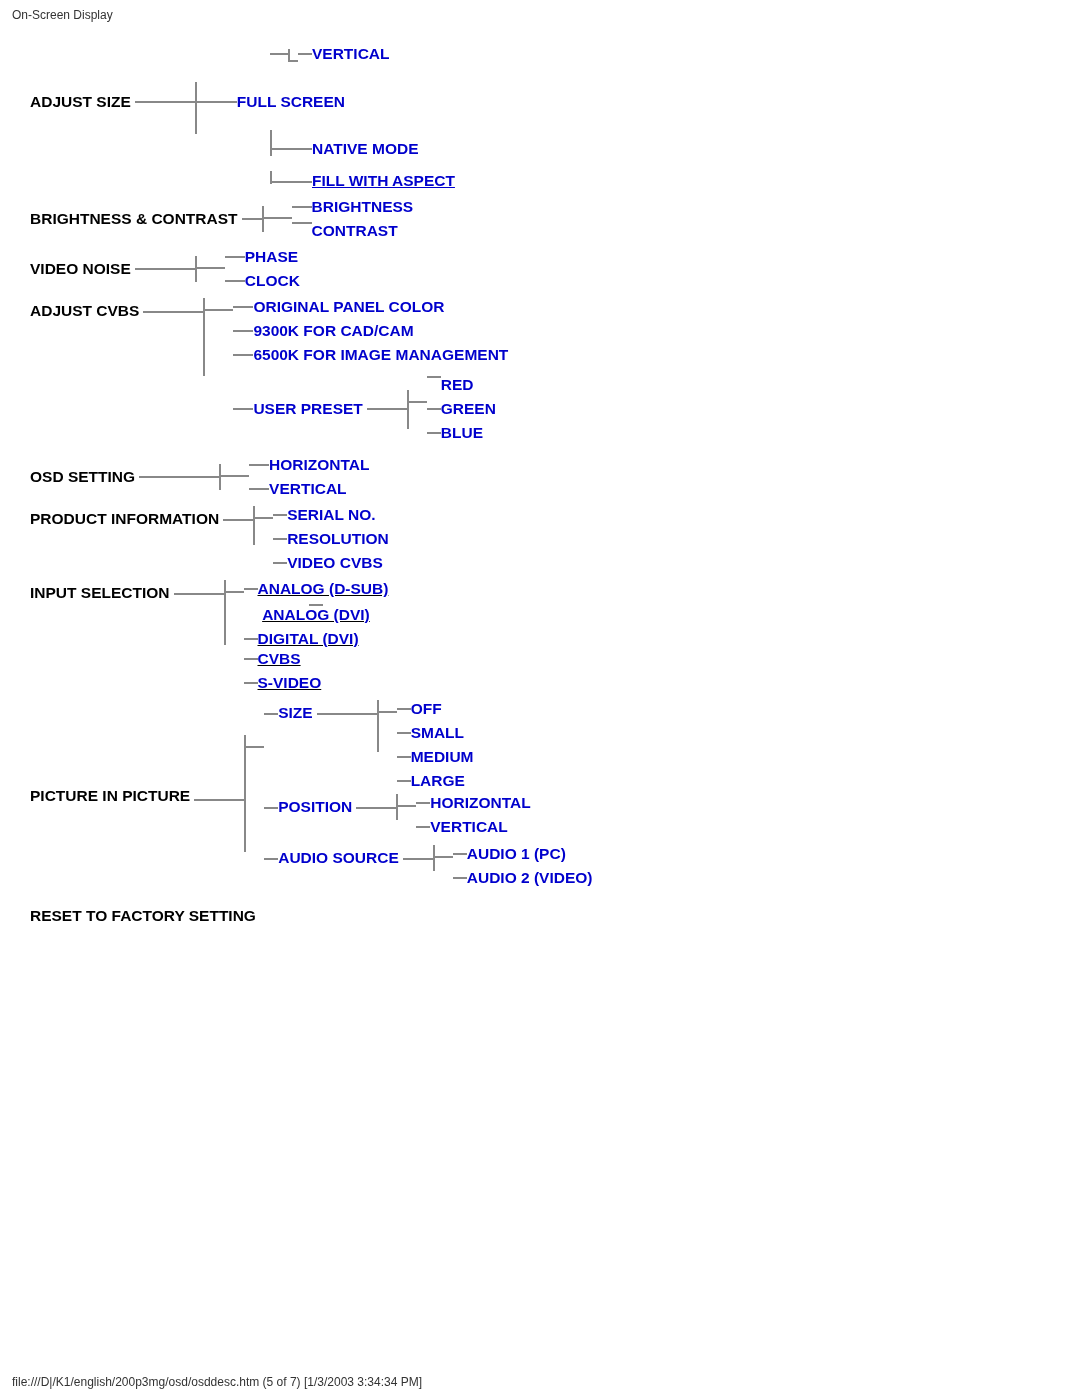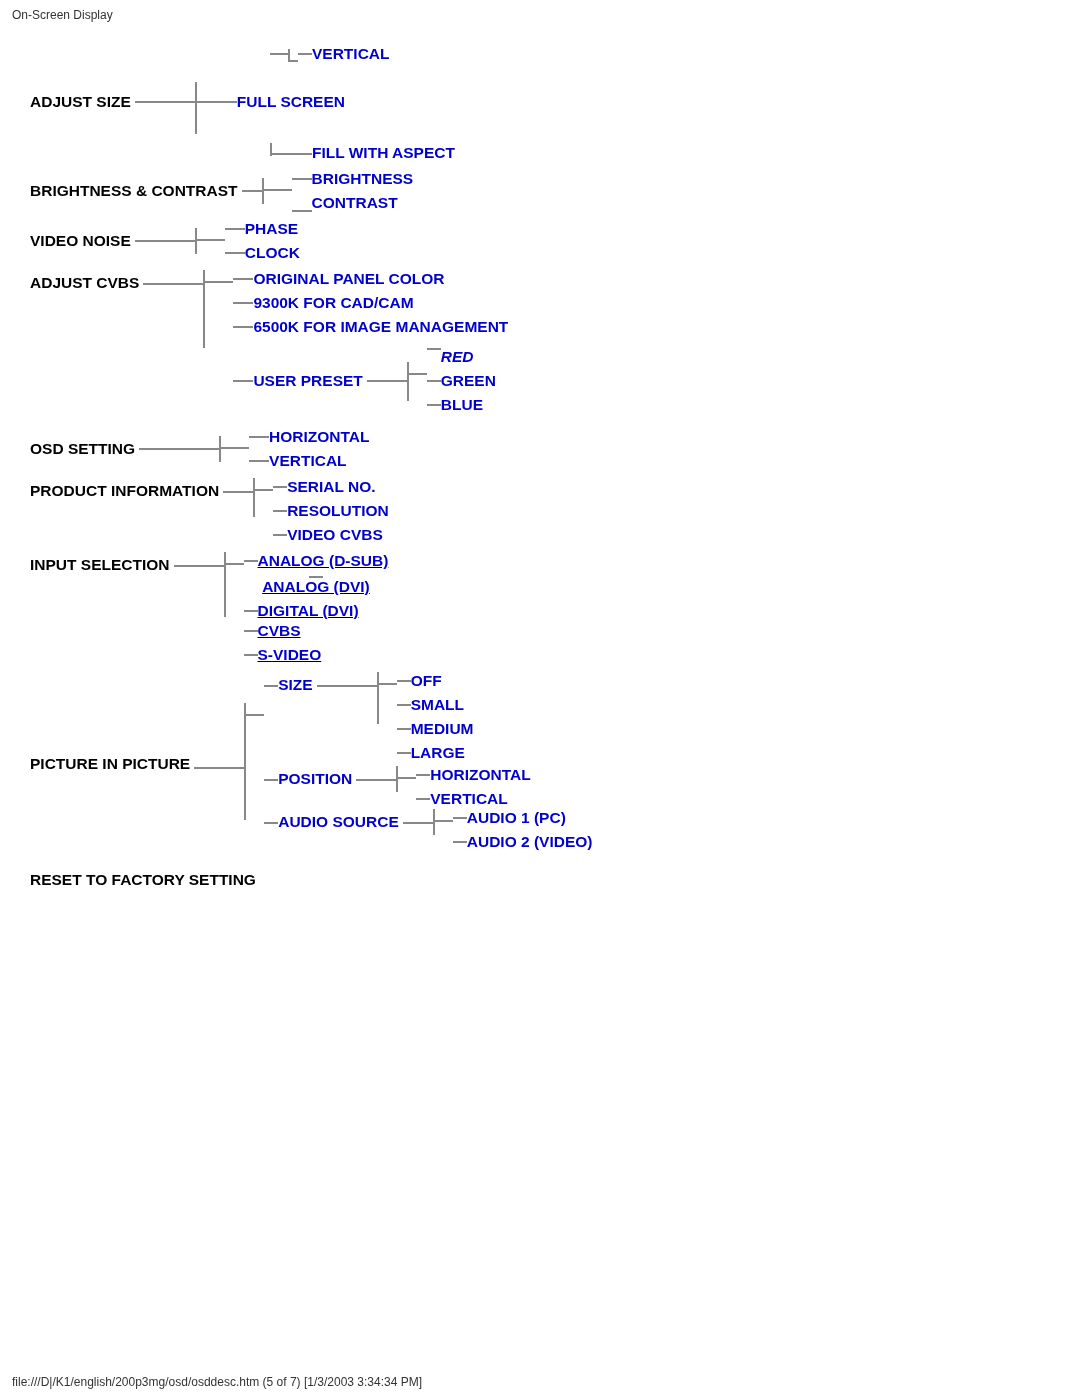--- a/index.html
+++ b/index.html
@@ -92,41 +92,47 @@
     </div>
 
     <div class="d-row" style="margin-top:2px;">
       <span class="txt-black">ADJUST SIZE</span>
       <div class="h-line" style="width:60px; margin-left:4px;"></div>
       <div class="h-line" style="width:0px; border-left:2px solid #888; height:52px; display:inline-block; vertical-align:top; margin-top:13px;"></div>
       <div class="h-line" style="width:40px;"></div>
       <span class="txt-blue">FULL SCREEN</span>
     </div>
 
+    <div class="d-row" style="margin-top:2px;">
+      <div class="spacer" style="width:240px;"></div>
+      <div style="width:2px; height:26px; background:#888; display:inline-block; vertical-align:top; margin-top:-13px;"></div>
+      <div class="h-line" style="width:40px;"></div>
+      <span class="txt-blue">NATIVE MODE</span>
+    </div>
 
     <div class="d-row" style="margin-top:2px;">
       <div class="spacer" style="width:240px;"></div>
       <div style="width:2px; height:13px; background:#888; display:inline-block; vertical-align:top; margin-top:0px;"></div>
       <div class="h-line" style="width:40px; margin-top:10px;"></div>
-      <span class="txt-blue" style="margin-top:7px;">FILL WITH ASPECT</span>
+      <span class="txt-blue" style="margin-top:7px;text-decoration:underline;">FILL WITH ASPECT</span>
     </div>
 
     <div class="d-row" style="margin-top:8px;">
       <span class="txt-black">BRIGHTNESS &amp; CONTRAST</span>
       <div class="h-line" style="width:20px; margin-left:4px;"></div>
       <div style="display:inline-block; vertical-align:top;">
         <div style="border-left:2px solid #888; border-bottom:2px solid #888; width:30px; height:13px;"></div>
         <div style="width:2px; height:13px; background:#888; margin-left:0;"></div>
       </div>
       <div style="display:inline-flex; flex-direction:column;">
         <div style="display:flex; align-items:center; margin-bottom:6px;">
           <div class="h-line" style="width:20px;"></div>
           <span class="txt-blue">BRIGHTNESS</span>
         </div>
-        <div style="display:flex; align-items:flex-end;">
+        <div style="display:flex; align-items:flex-start;">
           <div class="h-line" style="width:20px;"></div>
           <span class="txt-blue">CONTRAST</span>
         </div>
       </div>
     </div>
 
     <div class="d-row" style="margin-top:8px;">
       <span class="txt-black">VIDEO NOISE</span>
       <div class="h-line" style="width:60px; margin-left:4px;"></div>
       <div style="display:inline-block; vertical-align:top;">
@@ -173,21 +179,21 @@
           <div class="h-line" style="width:20px;"></div>
           <span class="txt-blue">USER PRESET</span>
           <div class="h-line" style="width:40px; margin-left:4px;"></div>
 
           <div style="display:inline-block; vertical-align:top; flex-shrink:0;">
             <div style="border-left:2px solid #888; border-bottom:2px solid #888; width:20px; height:13px;"></div>
             <div style="width:2px; height:13px; background:#888;"></div>
             <div style="width:2px; height:13px; background:#888;"></div>
           </div>
           <div style="display:inline-flex; flex-direction:column; flex-shrink:0;">
-            <div style="display:flex; margin-bottom:6px;font-style:italic;">
+            <div style="display:flex; margin-bottom:6px;">
               <div class="h-line" style="width:14px;"></div>
               <span class="txt-blue">RED</span>
             </div>
             <div style="display:flex; align-items:center; margin-bottom:6px;">
               <div class="h-line" style="width:14px;"></div>
               <span class="txt-blue">GREEN</span>
             </div>
             <div style="display:flex; align-items:center;">
               <div class="h-line" style="width:14px;"></div>
               <span class="txt-blue">BLUE</span>
@@ -309,21 +315,21 @@
               <div class="h-line" style="width:14px;"></div>
               <span class="txt-blue">MEDIUM</span>
             </div>
             <div style="display:flex; align-items:center;">
               <div class="h-line" style="width:14px;"></div>
               <span class="txt-blue">LARGE</span>
             </div>
           </div>
         </div>
 
-        <div style="display:flex; align-items:flex-start; margin-bottom:1px;">
+        <div style="display:flex; align-items:flex-start; margin-bottom:9px;">
           <div class="h-line" style="width:14px; margin-top:13px;"></div>
           <span class="txt-blue" style="margin-top:4px; margin-right:4px;">POSITION</span>
           <div class="h-line" style="width:40px; margin-top:13px;"></div>
 
           <div style="display:inline-block; vertical-align:top; flex-shrink:0;">
             <div style="border-left:2px solid #888; border-bottom:2px solid #888; width:20px; height:13px;"></div>
             <div style="width:2px; height:13px; background:#888;"></div>
           </div>
           <div style="display:inline-flex; flex-direction:column;">
             <div style="display:flex; align-items:center; margin-bottom:6px;">

